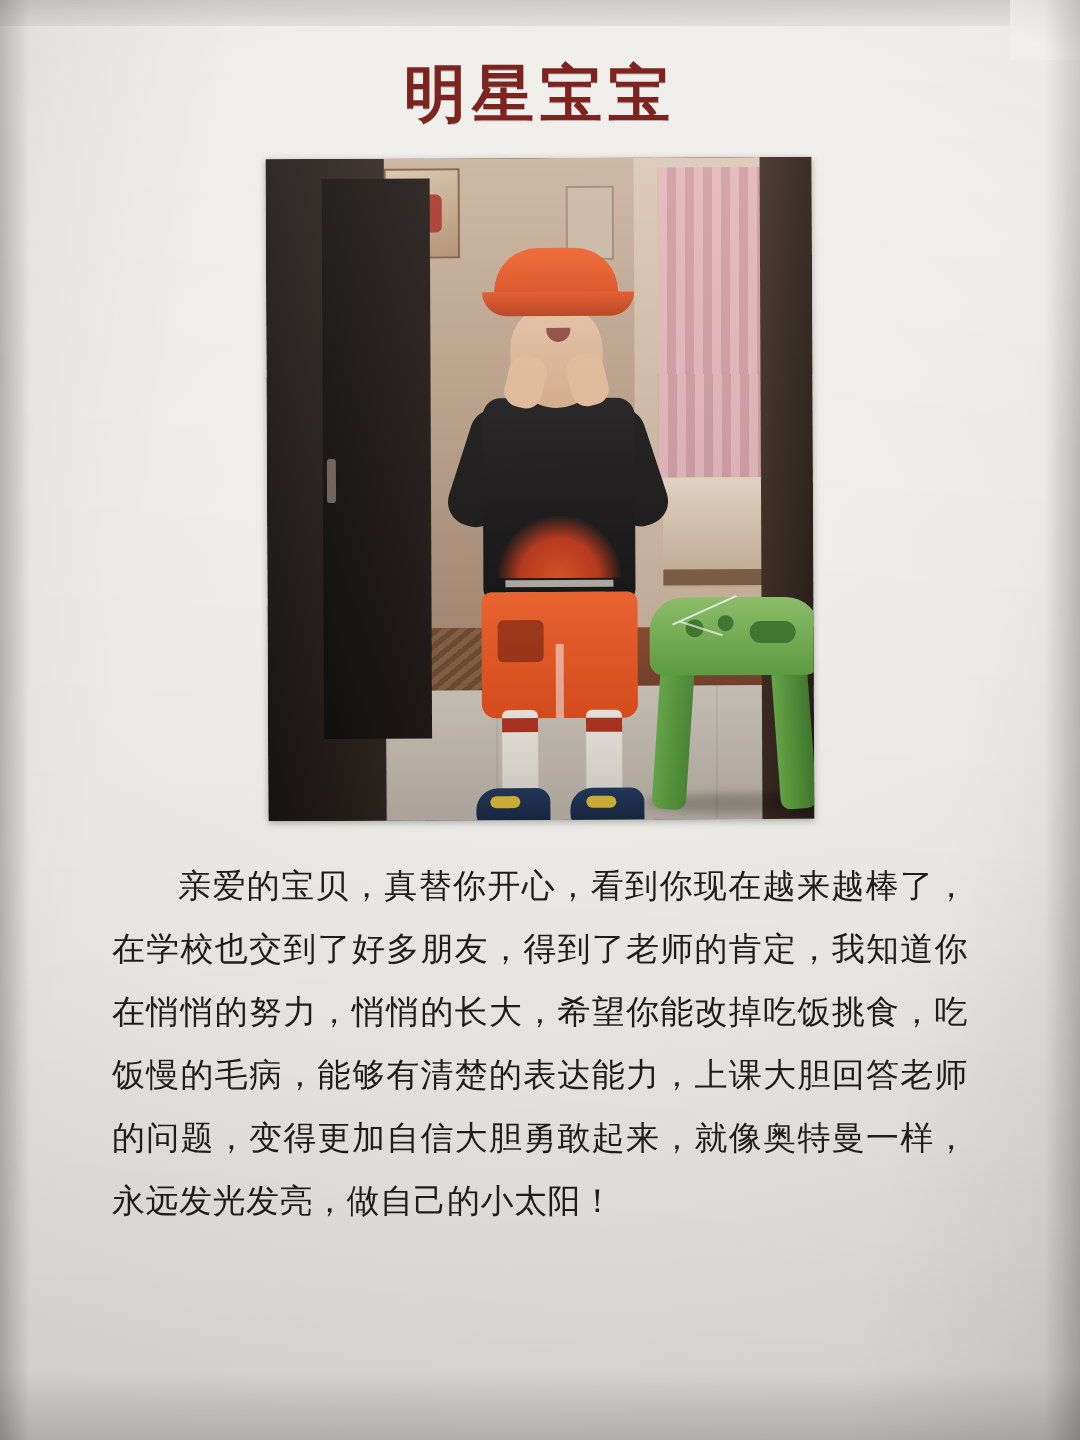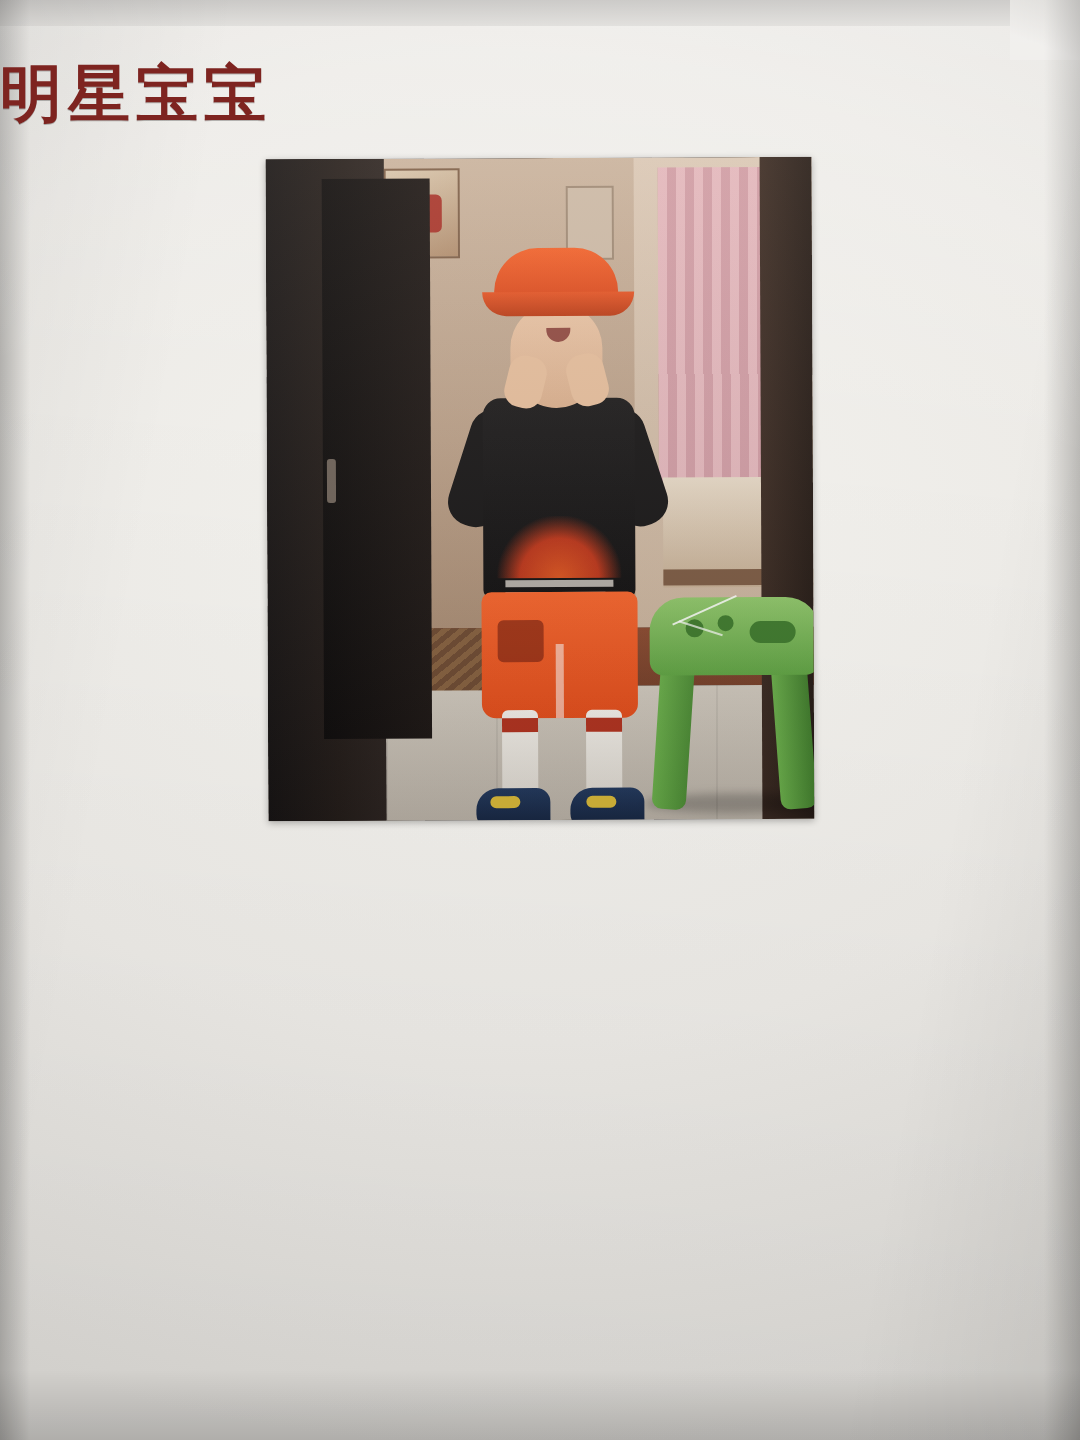--- a/index.html
+++ b/index.html
@@ -83,21 +83,21 @@
   
   .content {
     position: relative;
     z-index: 5;
     padding: 0;
   }
 
   .title {
     margin: 0;
     padding-top: 52px;
-    text-align: left;
+    text-align: center;
     font-family: "DejaVu Serif", "Liberation Serif", serif;
     font-size: 62px;
     font-weight: 700;
     letter-spacing: 6px;
     color: #7e2420;
     text-shadow: 0 1px 0 rgba(0,0,0,0.25);
   }
 
   .subtitle {
     margin: 16px 0 0 0;
@@ -432,19 +432,20 @@
           <div class="stool-hole-b"></div>
           <div class="stool-hole-c"></div>
         </div>
 
         <div class="photo-scratch"></div>
         <div class="photo-scratch2"></div>
         <div class="photo-tint"></div>
       </div>
     </div>
 
+    <p class="letter">亲爱的宝贝，真替你开心，看到你现在越来越棒了，在学校也交到了好多朋友，得到了老师的肯定，我知道你在悄悄的努力，悄悄的长大，希望你能改掉吃饭挑食，吃饭慢的毛病，能够有清楚的表达能力，上课大胆回答老师的问题，变得更加自信大胆勇敢起来，就像奥特曼一样，永远发光发亮，做自己的小太阳！</p>
 
   </div>
 
   <div class="sheet-shadow-left"></div>
   <div class="sheet-shadow-right"></div>
   <div class="sheet-shadow-bottom"></div>
 </div>
 
 </body></html>

